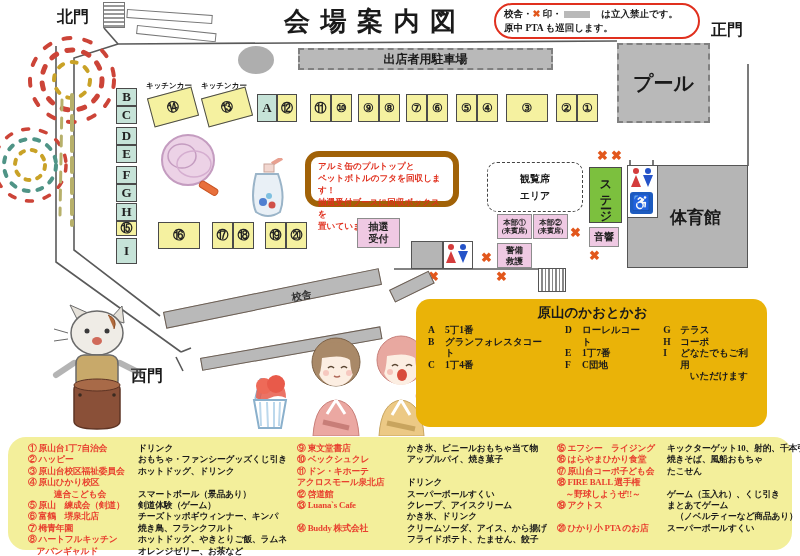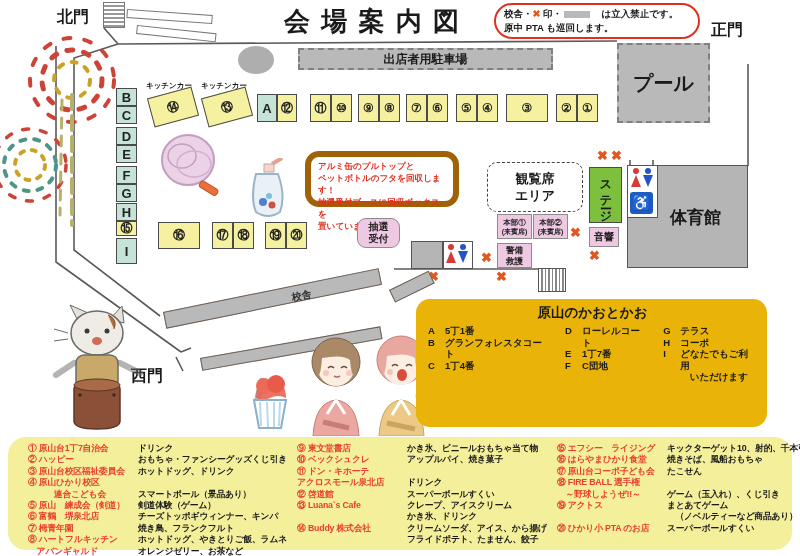--- a/index.html
+++ b/index.html
@@ -1,17 +1,17 @@
 <!DOCTYPE html>
 <html><head>
 <meta charset="utf-8">
 <style>
   html,body{margin:0;padding:0;background:#fff;}
   .page{position:relative;width:800px;height:556px;background:#fff;overflow:hidden;
-        font-family:Liberation Sans, sans-serif;color:#1a1a1a;}
+        font-family:Liberation Serif, serif;color:#1a1a1a;}
   .abs{position:absolute;}
   .bold{font-weight:bold;}
   
   .gate{position:absolute;font-weight:bold;font-size:16px;color:#1a1a1a;}
   .map-title{position:absolute;left:284px;top:4px;font-size:26px;font-weight:bold;letter-spacing:2px;}
   
   .notice{position:absolute;left:494px;top:3px;width:206px;height:36px;border:2px solid #e0301e;
           border-radius:18px;padding:2px 8px;box-sizing:border-box;font-size:9.5px;line-height:14px;
           font-weight:bold;background:#fff;}
   .notice .xg{color:#e2571c;}
@@ -28,21 +28,21 @@
   .solidgray{position:absolute;background:#b5b5b5;border:1.5px solid #555;box-sizing:border-box;}
   .xmark{position:absolute;color:#e2571c;font-weight:bold;font-size:13px;line-height:13px;}
   .kclabel{position:absolute;font-size:7.5px;font-weight:bold;}
   .stairs-h{position:absolute;left:103px;top:2px;width:22px;height:26px;border:1.5px solid #777;
             background:repeating-linear-gradient(180deg,#fff 0 2px,#999 2px 4px);box-sizing:border-box;}
   .ramp{position:absolute;height:9px;border:1.5px solid #777;background:#fff;box-sizing:border-box;transform-origin:left top;}
   .stairs-v{position:absolute;left:538px;top:268px;width:28px;height:24px;border:1px solid #555;
             background:repeating-linear-gradient(90deg,#fff 0 2px,#888 2px 3.5px);box-sizing:border-box;}
   .band{position:absolute;background:#b9b9b9;border:1.5px solid #6b5d52;box-sizing:border-box;transform-origin:left top;}
   .viewing{position:absolute;left:487px;top:162px;width:96px;height:50px;border:1.8px dashed #444;border-radius:10px;
-           text-align:center;font-weight:bold;font-size:13px;line-height:17px;padding-top:7px;box-sizing:border-box;background:#fff;}
+           text-align:center;font-weight:bold;font-size:10px;line-height:17px;padding-top:7px;box-sizing:border-box;background:#fff;}
   .stage{position:absolute;left:589px;top:167px;width:33px;height:56px;background:#7cc03e;border:1px solid #4a4a4a;
          display:flex;align-items:center;justify-content:center;font-weight:bold;font-size:12px;
          writing-mode:vertical-rl;box-sizing:border-box;letter-spacing:1px;}
   .wheel{position:absolute;background:#1d5bbf;color:#fff;border-radius:3px;display:flex;align-items:center;justify-content:center;}
   
   .info{position:absolute;left:416px;top:299px;width:351px;height:128px;background:#eab308;border-radius:14px;
         padding:5px 10px 4px 12px;box-sizing:border-box;}
   .info h3{margin:0;text-align:center;font-size:13.5px;}
   .info .body{font-size:10px;line-height:13.2px;font-weight:bold;margin-top:2px;}
   .tents{display:flex;gap:14px;margin-top:3px;font-size:9.5px;line-height:11.5px;font-weight:bold;}
@@ -160,21 +160,21 @@
       <circle cx="23" cy="38" r="3" fill="#7fc0e0"></circle>
   </svg>
 
   <div class="abs" style="left:305px;top:151px;width:154px;height:56px;border:6px solid #a16207;border-radius:14px;background:#fff;padding:3px 7px;box-sizing:border-box;font-size:8.6px;line-height:12px;font-weight:bold;color:#e0301e;">
     <div>アルミ缶のプルトップと</div>
     <div>ペットボトルのフタを回収します！</div>
     <div>抽選受付ブースに回収ボックスを</div>
     <div>置いています。</div>
   </div>
 
-  <div class="pinkbox" style="left:357px;top:218px;width:43px;height:30px;font-size:10px;line-height:12px;border-radius:9px;">
+  <div class="pinkbox" style="left:357px;top:218px;width:43px;height:30px;font-size:10px;line-height:12px;">
     <div>抽選</div>
       <div>受付</div>
   </div>
 
   <div class="viewing">
     <div>観覧席</div>
       <div>エリア</div>
   </div>
 
   <div class="pinkbox" style="left:497px;top:214px;width:35px;height:25px;font-size:7.5px;line-height:9px;">

